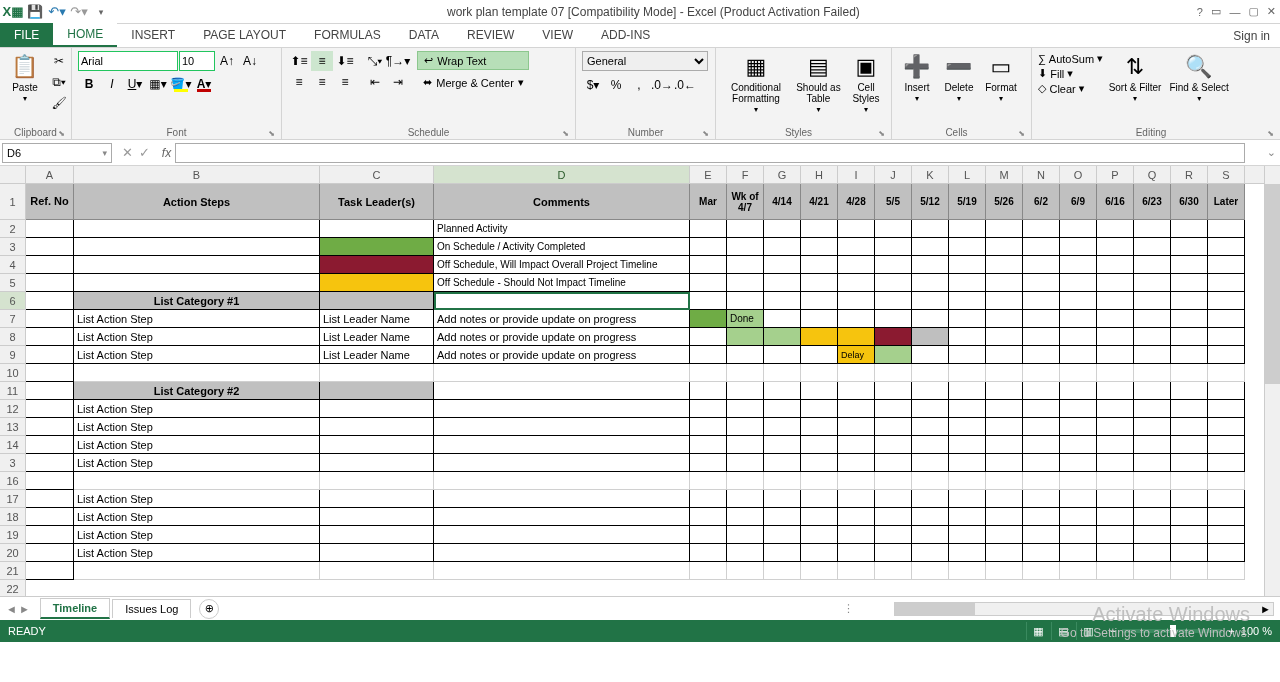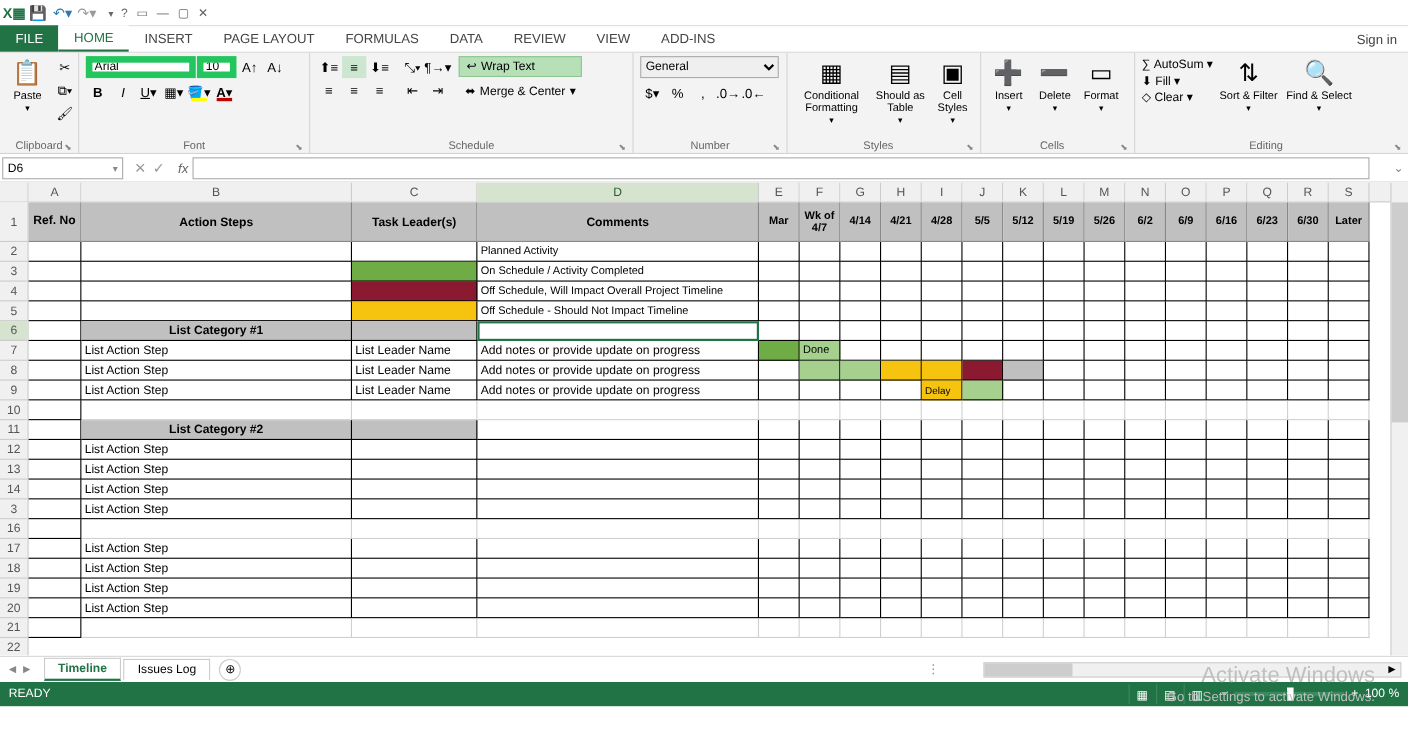--- a/index.html
+++ b/index.html
@@ -18,21 +18,21 @@
 .ribbon-group { border-right:1px solid #d4d4d4; padding:3px 6px 1px 6px; display:flex; flex-direction:column; justify-content:space-between;}
 .group-body { display:flex; gap:4px; align-items:flex-start;}
 .group-label { text-align:center; font-size:10px; color:#666; padding-top:1px; position:relative;}
 .group-label::after { content:"⬊"; position:absolute; right:0; bottom:0; font-size:8px; color:#888;}
 .big-btn { display:flex; flex-direction:column; align-items:center; gap:1px; padding:2px; cursor:pointer; min-width:38px;}
 .big-btn .icon { font-size:22px; height:28px; display:flex; align-items:center;}
 .big-btn .lbl { font-size:10px; text-align:center; line-height:11px;}
 .stack { display:flex; flex-direction:column; gap:1px;}
 .mini-btn { width:22px; height:20px; display:flex; align-items:center; justify-content:center; font-size:12px; border:1px solid transparent; cursor:pointer;}
 .row-btns { display:flex; gap:1px;}
-.font-select { height:20px; font-size:11px; border:6px solid #22c55e; background:#fff; padding:0 2px;}
+.font-select { height:20px; font-size:11px; border:1px solid #22c55e; background:#fff; padding:0 2px;}
 .wrap-btn { background:#b7dfb8; border:1px solid #8cc78e; padding:2px 6px; display:flex; align-items:center; gap:4px; font-size:11px; cursor:pointer;}
 .merge-btn { padding:2px 6px; display:flex; align-items:center; gap:4px; font-size:11px; cursor:pointer;}
 .num-select { width:126px; height:20px; font-size:11px; border:1px solid #ababab;}
 .ed-row { display:flex; align-items:center; gap:3px; font-size:11px; padding:1px 0; cursor:pointer;}
 .namebox-row { height:26px; border-bottom:1px solid #d4d4d4; display:flex; align-items:center; background:#fff;}
 .name-box { width:110px; height:20px; margin:0 2px; border:1px solid #ababab; padding:0 4px; font-size:11px; display:flex; align-items:center; justify-content:space-between;}
 .fx-icons { display:flex; gap:6px; padding:0 8px; color:#999; font-size:13px;}
 .fx-lbl { font-style:italic; color:#666; padding:0 4px; font-size:12px;}
 .formula-bar { flex:1; height:20px; border:1px solid #ababab; margin-right:18px;}
 .grid-area { position:relative; height:430px; overflow:hidden; background:#fff;}
@@ -83,20 +83,21 @@
 <body>
 
 <div class="titlebar">
   <div class="qat">
     <span class="qat-icon" style="color:#217346;font-weight:bold;">X▦</span>
     <span class="qat-icon" style="color:#3b5998;">💾</span>
     <span class="qat-icon" style="color:#2a7ab0;">↶▾</span>
     <span class="qat-icon" style="color:#999;">↷▾</span>
     <span class="qat-icon" style="color:#666;font-size:9px;">▾</span>
   </div>
+  <div class="title-center">work plan template 07  [Compatibility Mode] - Excel (Product Activation Failed)</div>
   <div class="title-right">
     <span>?</span>
     <span>▭</span>
     <span>—</span>
     <span>▢</span>
     <span>✕</span>
   </div>
 </div>
 
 <div class="tabbar">

